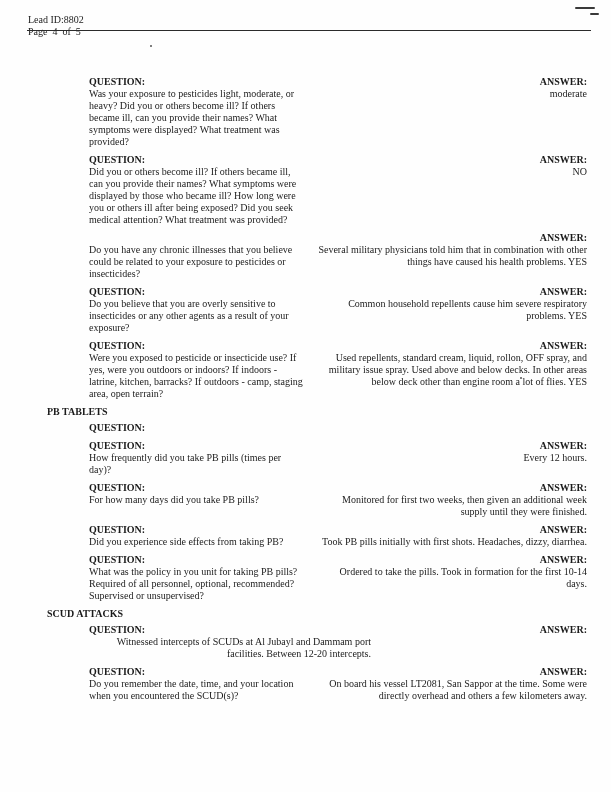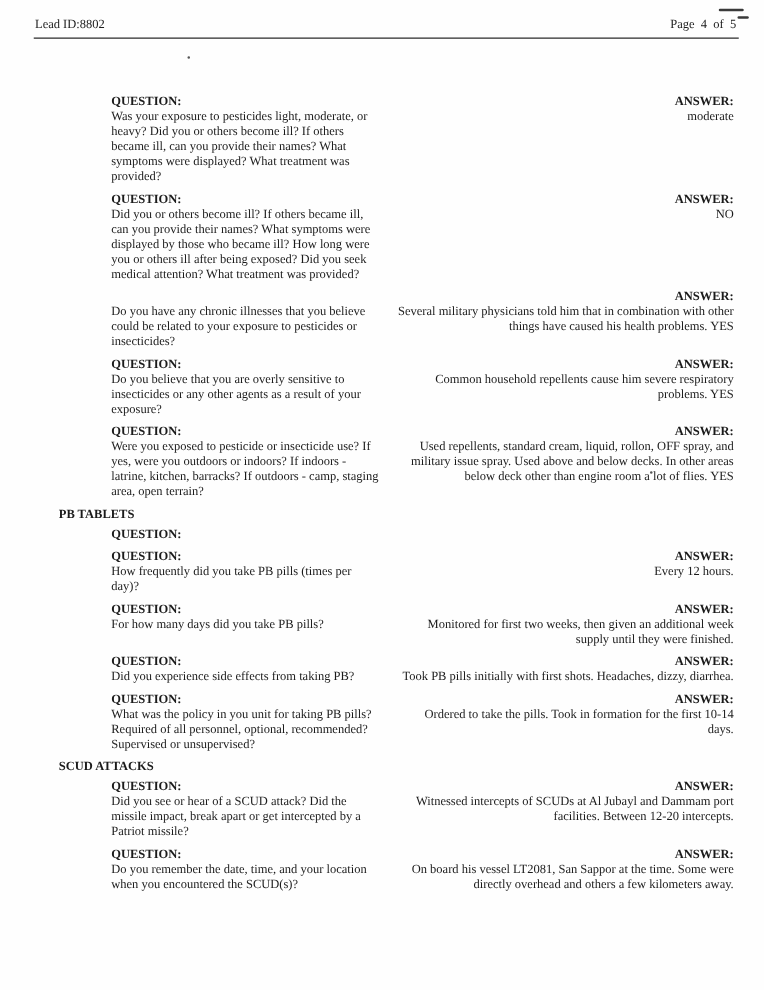--- a/index.html
+++ b/index.html
@@ -17,20 +17,21 @@
     overflow: hidden;
   }
   .header {
     position: absolute;
     top: 14px;
     left: 28px;
     right: 22px;
     display: flex;
     justify-content: space-between;
     font-size: 10px;
+    flex-direction: column;
   }
   .page-num { white-space: pre; }
   .rule {
     position: absolute;
     top: 30px;
     left: 27px;
     right: 20px;
     border-top: 1.2px solid #2b2b2b;
   }
   .content {
@@ -168,21 +169,20 @@
       <div class="acol">Ordered to take the pills.  Took in formation for the first 10-14 days.</div>
     </div>
   </div>
       <div class="sec-header">SCUD ATTACKS</div>
       <div class="qa">
     <div class="line">
       <div class="qcol label">QUESTION:</div>
       <div class="acol label">ANSWER:</div>
     </div>
     <div class="line">
-      <div class="qcol">Did you see or hear of a SCUD attack?  Did the missile impact, break apart or get intercepted by a Patriot missile?</div>
       <div class="acol">Witnessed intercepts of SCUDs at Al Jubayl and Dammam port facilities. Between 12-20 intercepts.</div>
     </div>
   </div>
       <div class="qa">
     <div class="line">
       <div class="qcol label">QUESTION:</div>
       <div class="acol label">ANSWER:</div>
     </div>
     <div class="line">
       <div class="qcol">Do you remember the date, time, and your location when you encountered the SCUD(s)?</div>

